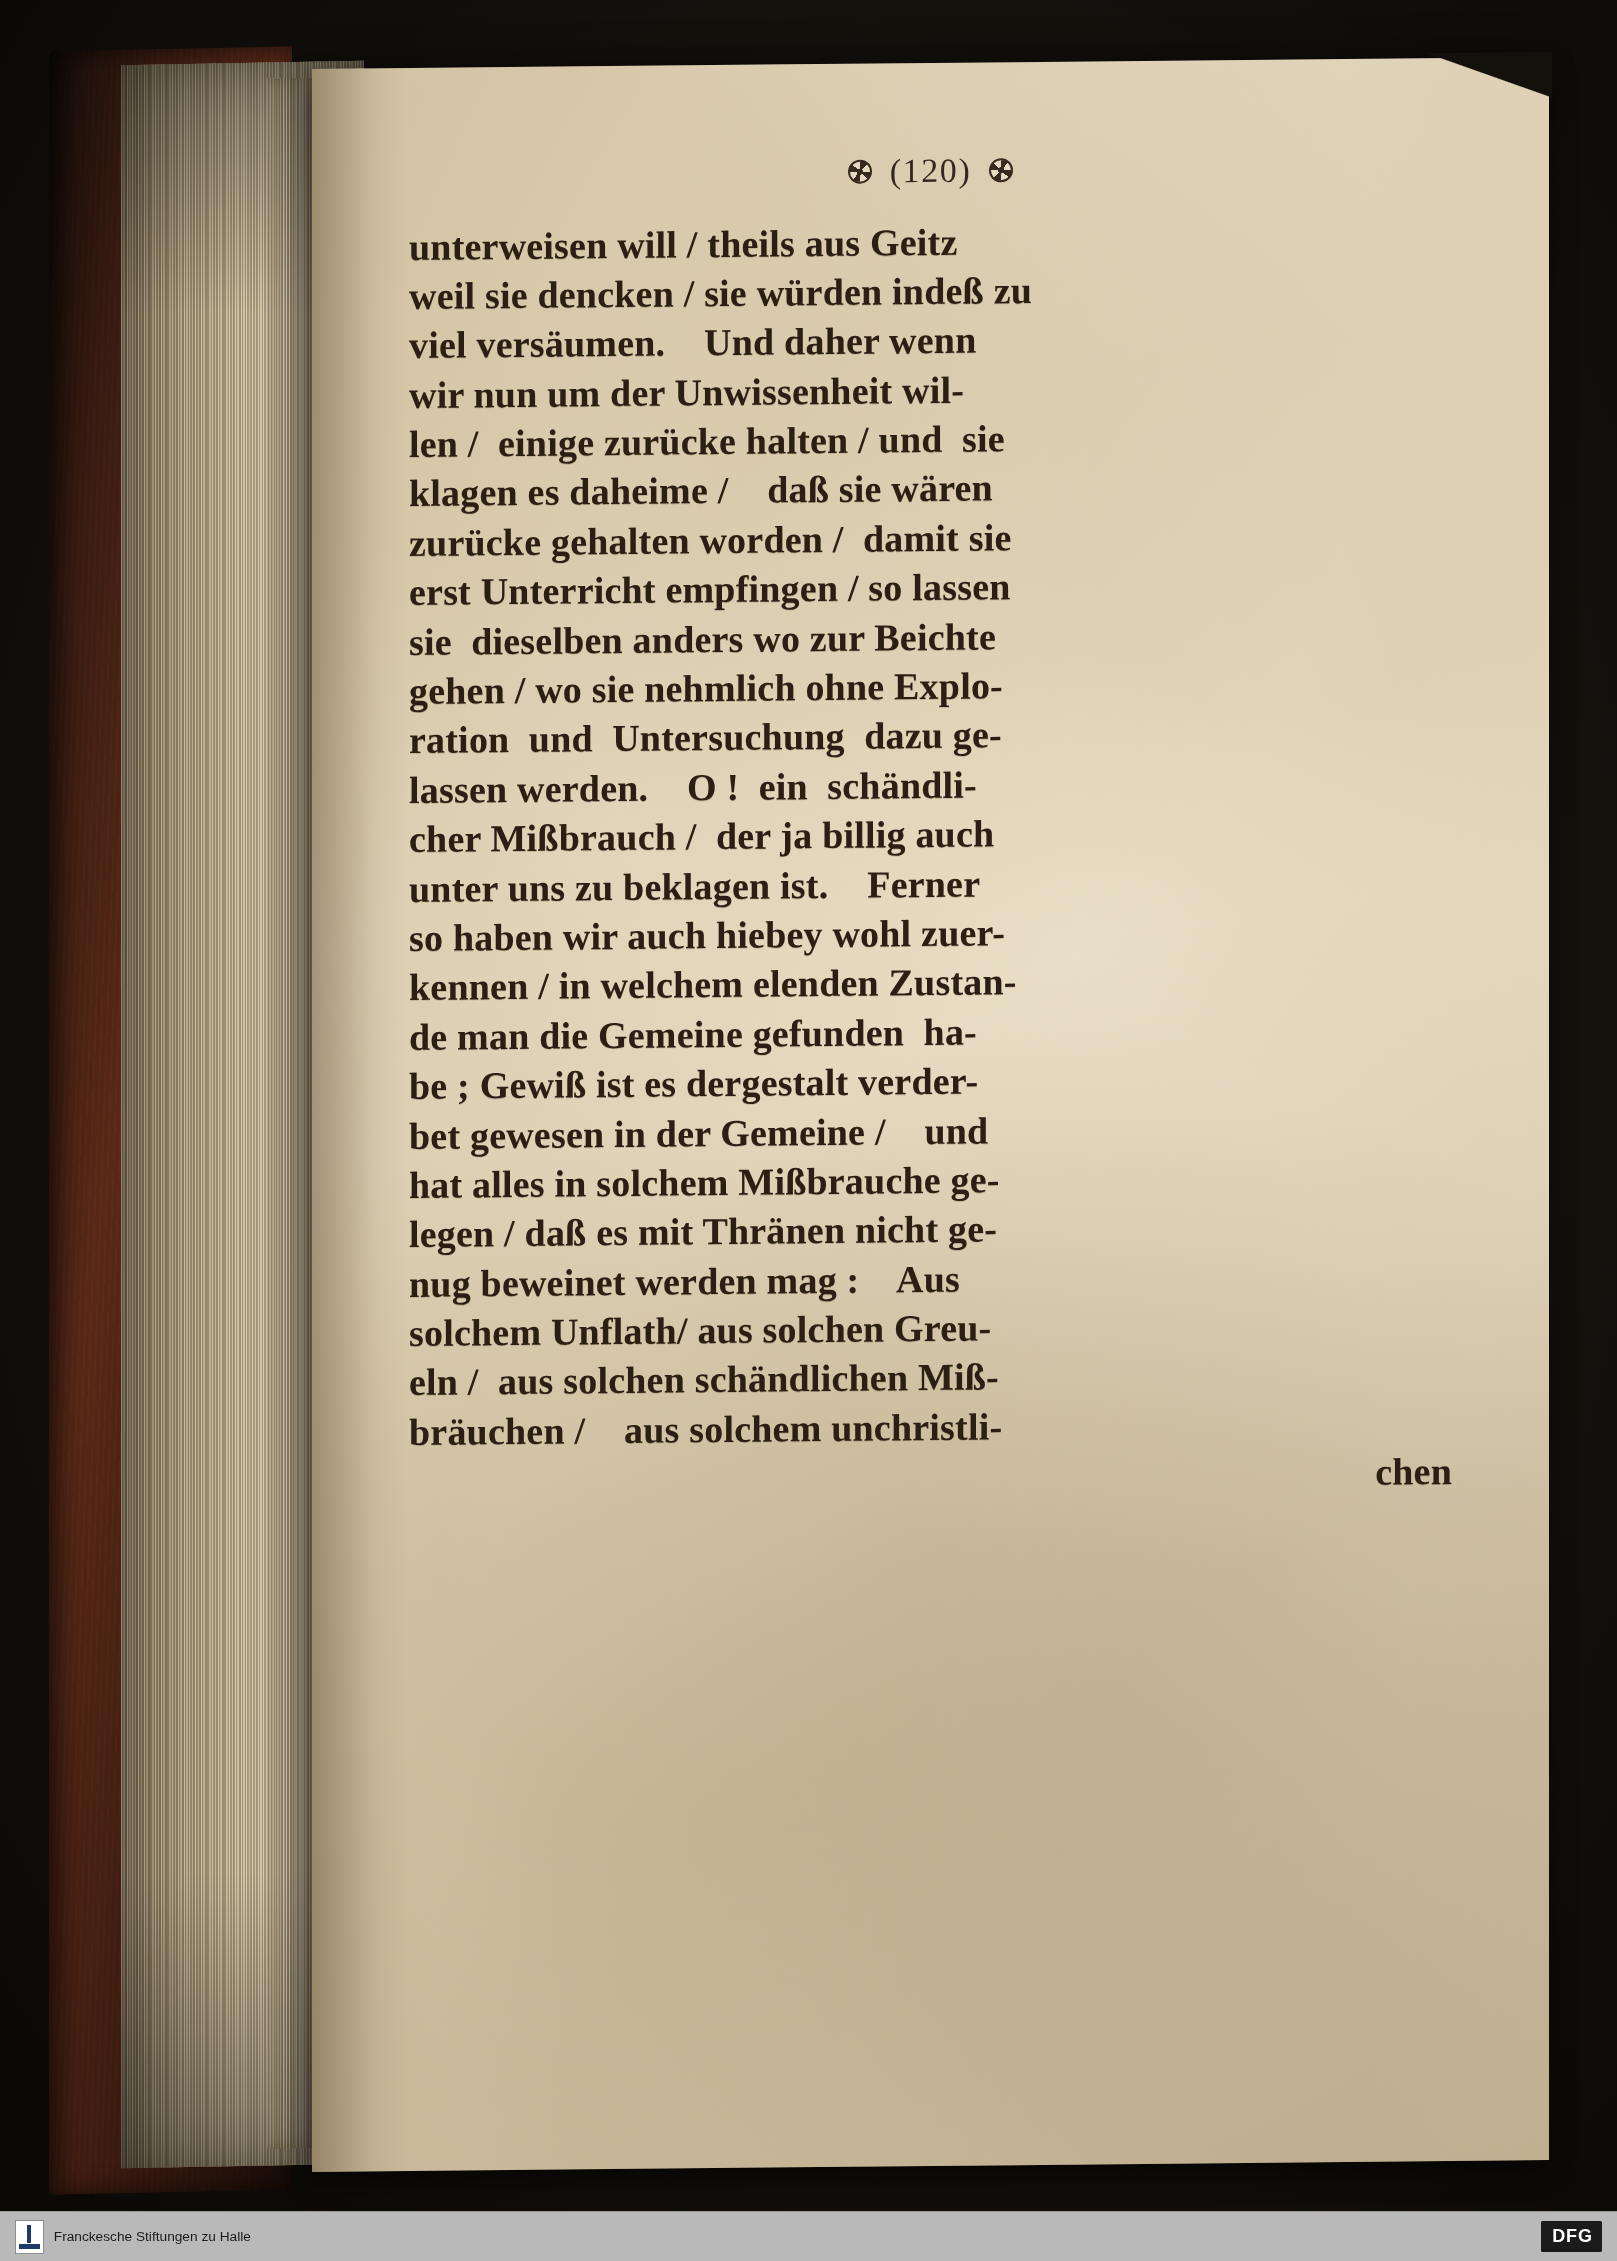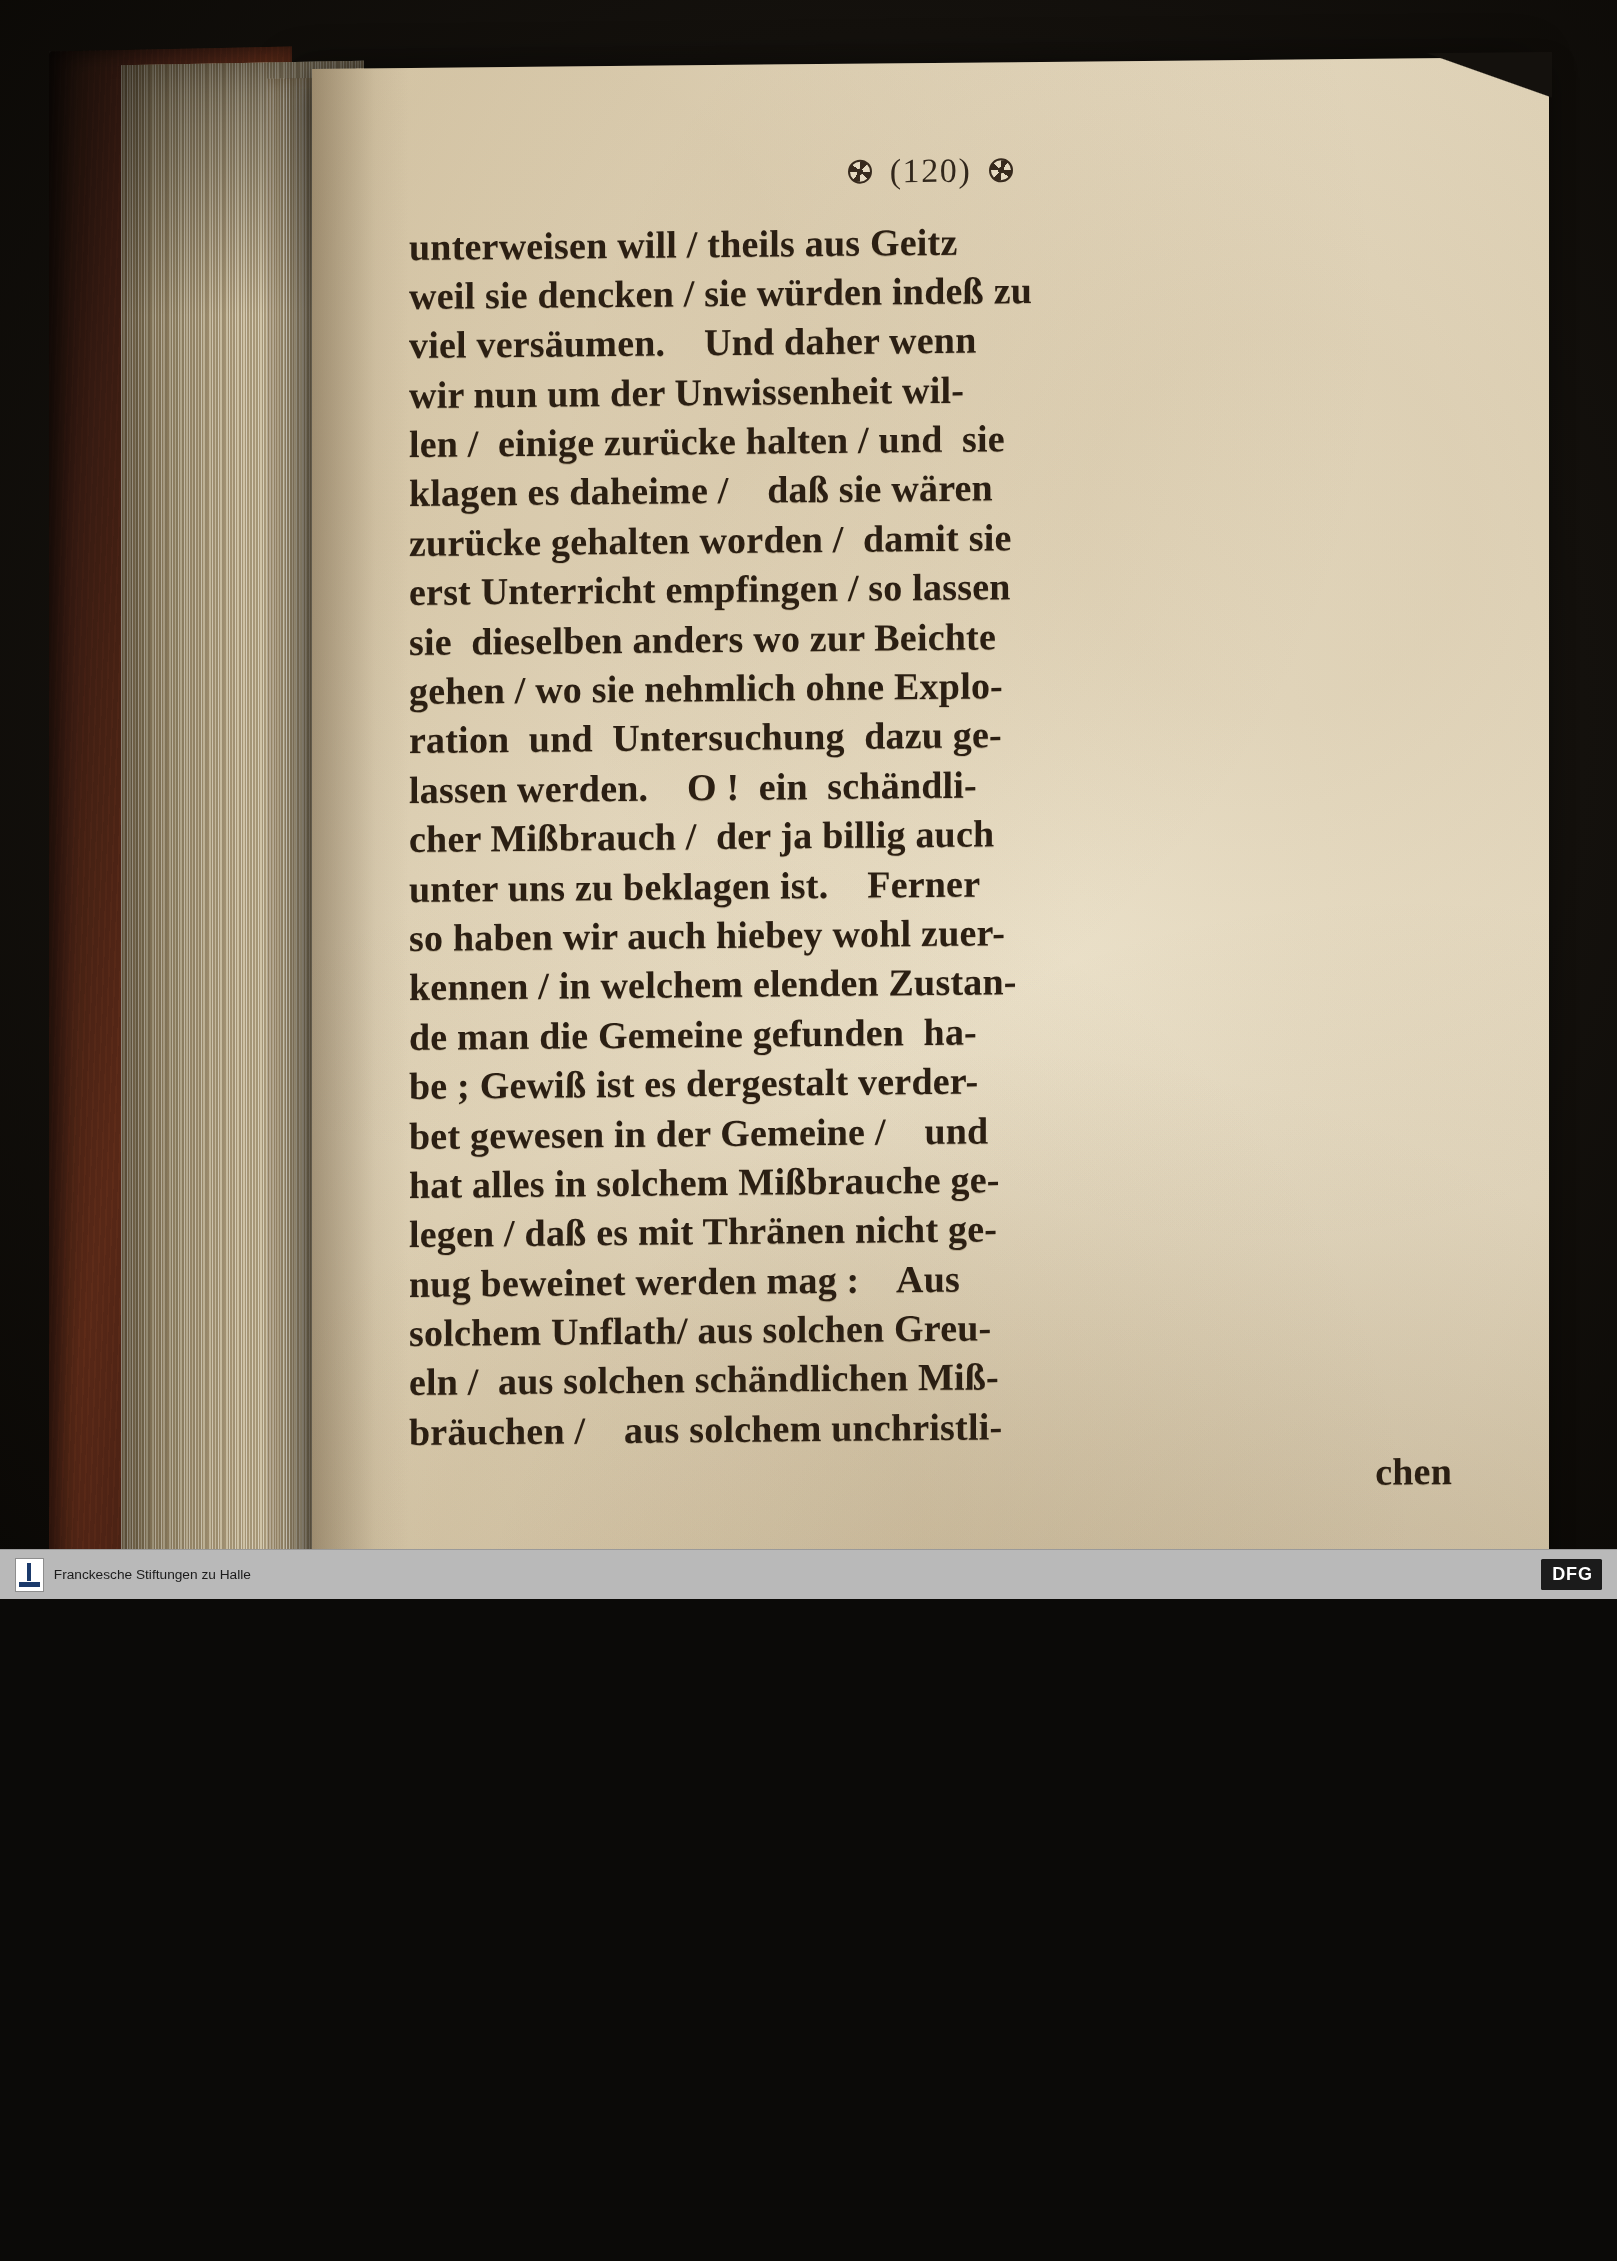--- a/index.html
+++ b/index.html
@@ -10,21 +10,21 @@
   body {
     width: 1617px;
     height: 2261px;
     overflow: hidden;
     font-family: "Liberation Serif", serif;
   }
 
   #scan {
     position: relative;
     width: 1617px;
-    height: 1599px;
+    height: 2261px;
     background: #701a75;
     overflow: hidden;
   }
 
   
   .backdrop {
     position: absolute;
     inset: 0;
     background:
       radial-gradient(ellipse at 55% 45%, #2a241d 0%, #14110d 55%, #0a0805 100%);

